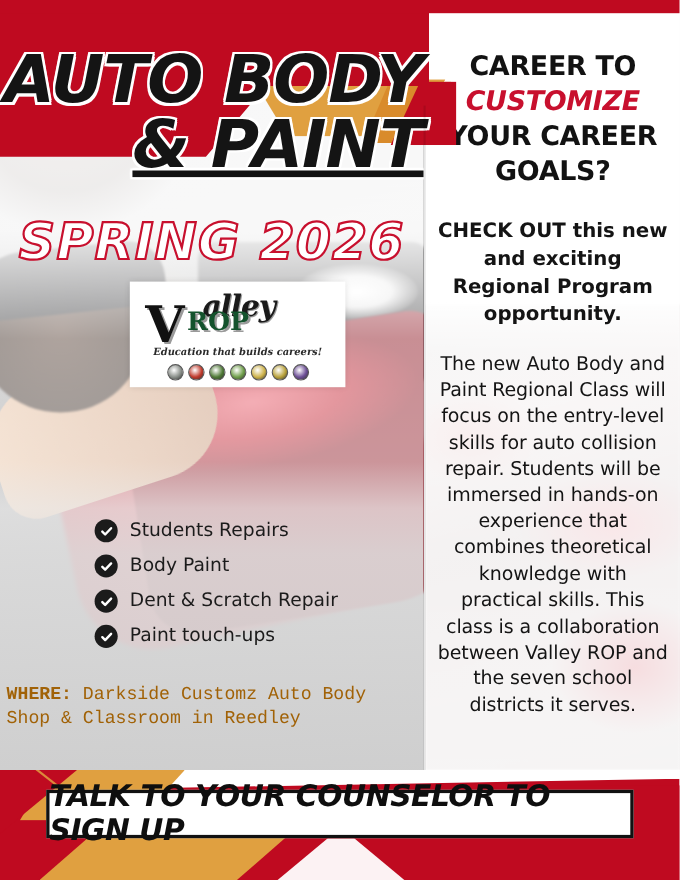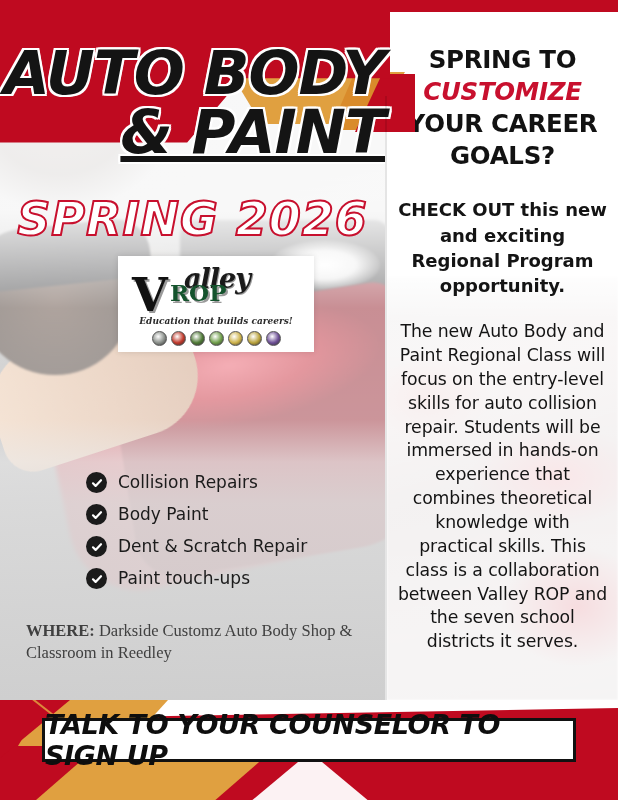--- a/index.html
+++ b/index.html
@@ -214,23 +214,23 @@
     display:flex;align-items:center;justify-content:center;
   }
   .check svg{display:block;}
   .bullet-label{
     font-family:"DejaVu Sans", sans-serif;
     font-size:17px;color:#1b1b1b;line-height:1.1;
   }
 
   
   .where-block{
-    position:absolute;left:26px;top:620px;width:356px;z-index:6;
-    font-family:Liberation Serif, serif;
-    font-size:16.5px;color:#404040;line-height:1.32;
+    position:absolute;left:6px;top:620px;width:356px;z-index:6;
+    font-family:Liberation Mono, monospace;
+    font-size:16.5px;color:#a16207;line-height:1.32;
     text-align:left;
   }
   .where-label{font-weight:bold;}
 
   
   .divider{
     position:absolute;left:385px;top:96px;width:2px;height:604px;
     background:rgba(0,0,0,.10);z-index:7;
   }
 
@@ -389,21 +389,21 @@
       </div>
   </div>
 
   <div class="bullets">
       <div class="bullet">
         <span class="check">
           <svg width="12" height="12" viewBox="0 0 12 12">
             <path d="M2 6.3 L4.6 8.9 L10 3.2" stroke="#fff" stroke-width="2.2" fill="none" stroke-linecap="round" stroke-linejoin="round"></path>
           </svg>
         </span>
-        <span class="bullet-label">Collision Repairs</span>
+        <span class="bullet-label">Students Repairs</span>
       </div>
       <div class="bullet">
         <span class="check">
           <svg width="12" height="12" viewBox="0 0 12 12">
             <path d="M2 6.3 L4.6 8.9 L10 3.2" stroke="#fff" stroke-width="2.2" fill="none" stroke-linecap="round" stroke-linejoin="round"></path>
           </svg>
         </span>
         <span class="bullet-label">Body Paint</span>
       </div>
       <div class="bullet">
@@ -427,21 +427,21 @@
   <div class="where-block">
     <span class="where-label">WHERE:</span><span> Darkside Customz Auto Body Shop &amp; Classroom in Reedley</span>
   </div>
 
   <div class="divider"></div>
 
   <div class="right-panel">
     <div class="right-photo"></div>
     <div class="right-wash"></div>
     <div class="right-content">
-      <div class="headline"><span>SPRING TO </span><span class="hl-accent">CUSTOMIZE</span><span> YOUR CAREER GOALS?</span></div>
+      <div class="headline"><span>CAREER TO </span><span class="hl-accent">CUSTOMIZE</span><span> YOUR CAREER GOALS?</span></div>
       <div class="subhead">CHECK OUT this new and exciting Regional Program opportunity.</div>
       <div class="body-par">The new Auto Body and Paint Regional Class will focus on the entry-level skills for auto collision repair. Students will be immersed in hands-on experience that combines theoretical knowledge with practical skills. This class is a collaboration between Valley ROP and the seven school districts it serves.</div>
     </div>
   </div>
 
   <div class="footer">
     <div class="f-red-main"></div>
     <div class="f-orange1"></div>
     <div class="f-orange2"></div>
     <div class="f-red-tri"></div>

